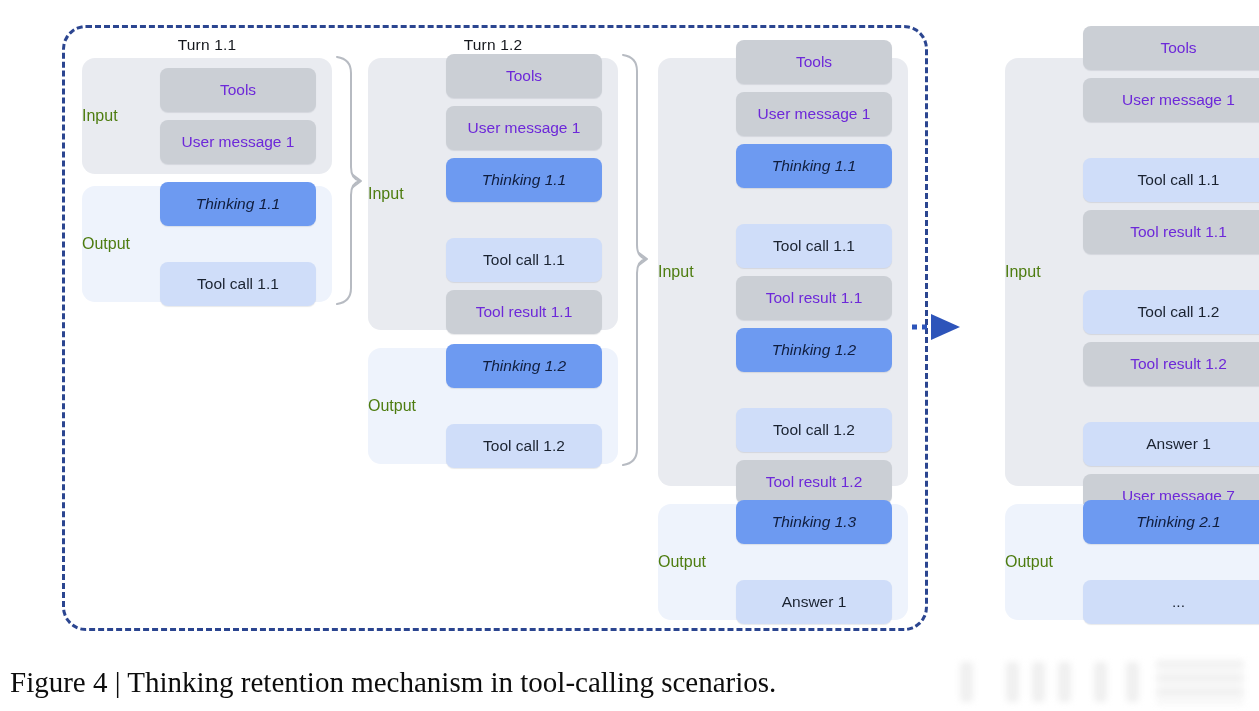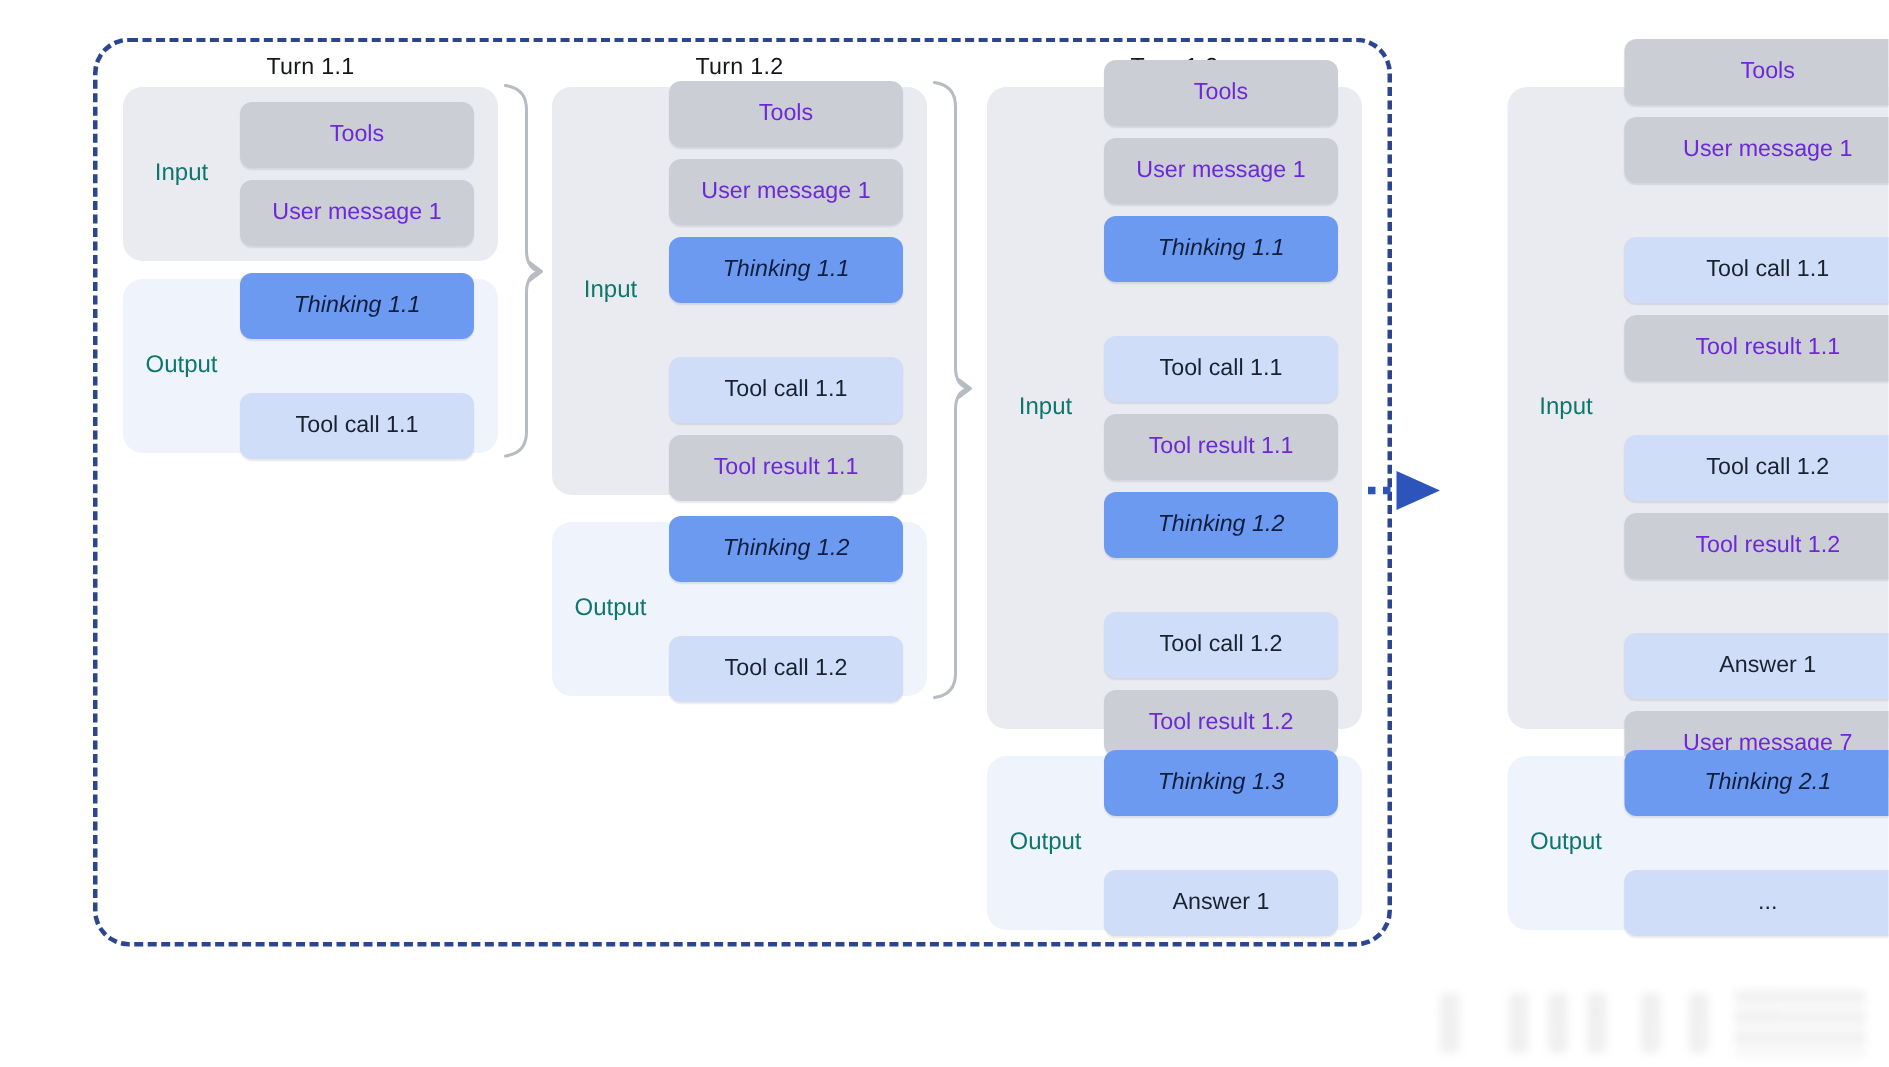--- a/index.html
+++ b/index.html
@@ -29,22 +29,21 @@
   .group{
     position:absolute;left:0;width:100%;
     border-radius:13px;
     display:flex;flex-direction:row;align-items:center;
     box-sizing:border-box;
   }
   .group.input{background:var(--input-bg);}
   .group.output{background:var(--output-bg);}
   .group-label{
     width:78px;flex:0 0 78px;
-    text-align:center;
-    font-size:16px;font-weight:500;color:#0f766e;
+    font-size:16px;font-weight:500;color:#4d7c0f;
   }
   .boxes{
     flex:1;
     display:flex;flex-direction:column;
     gap:8px;
     padding:10px 16px 10px 0;
   }
   .msg-box{
     height:44px;
     border-radius:8px;
@@ -170,20 +169,21 @@
       <path d="M 623 55 Q 637 57 637 71 L 637 245 Q 637 257 646 259 Q 637 261 637 273 L 637 449 Q 637 463 623 465"></path>
       <polyline points="639,253 647,259 639,265"></polyline>
     </g>
 
     <g>
       <line x1="912" y1="327" x2="932" y2="327" stroke="var(--transition-arrow)" stroke-width="5" stroke-dasharray="5 5"></line>
       <polygon points="931,314 960,327 931,340" fill="var(--transition-arrow)"></polygon>
     </g>
   </svg>
 
+  <div id="figure-caption">Figure 4 | Thinking retention mechanism in tool-calling scenarios.</div>
 
   <div id="watermark">
     <span class="wm-bar" style="left:0"></span>
     <span class="wm-bar" style="left:46px"></span>
     <span class="wm-bar" style="left:72px"></span>
     <span class="wm-bar" style="left:98px"></span>
     <span class="wm-bar" style="left:134px"></span>
     <span class="wm-bar" style="left:166px"></span>
     <span class="wm-block"></span>
   </div>

